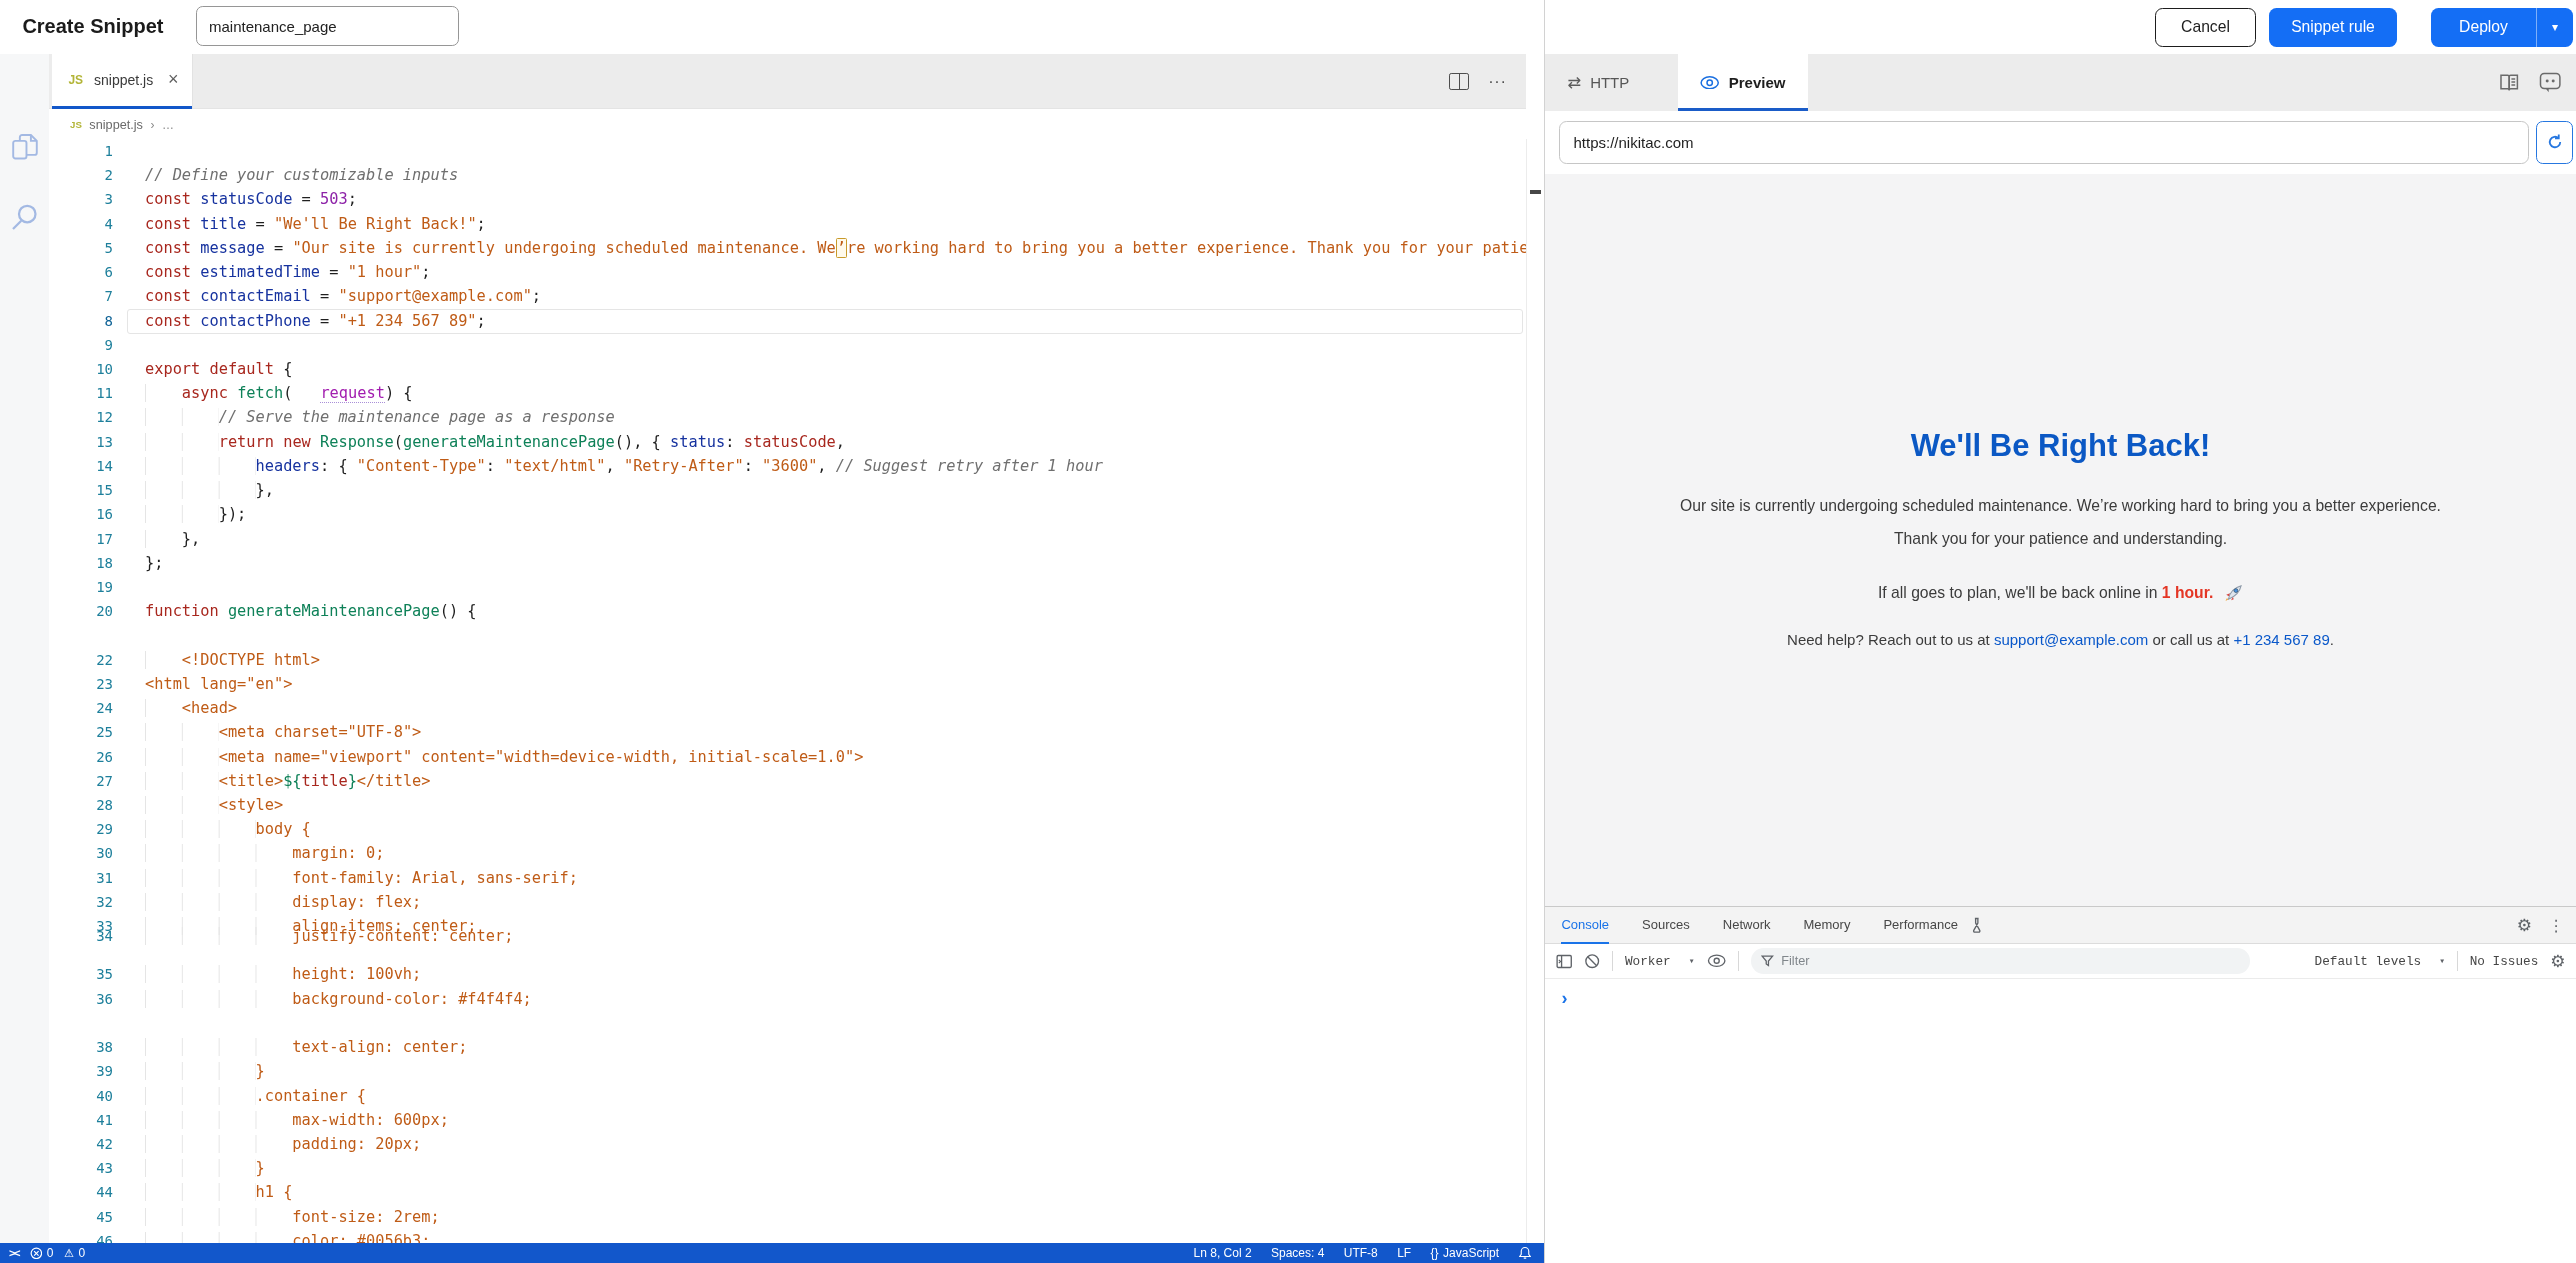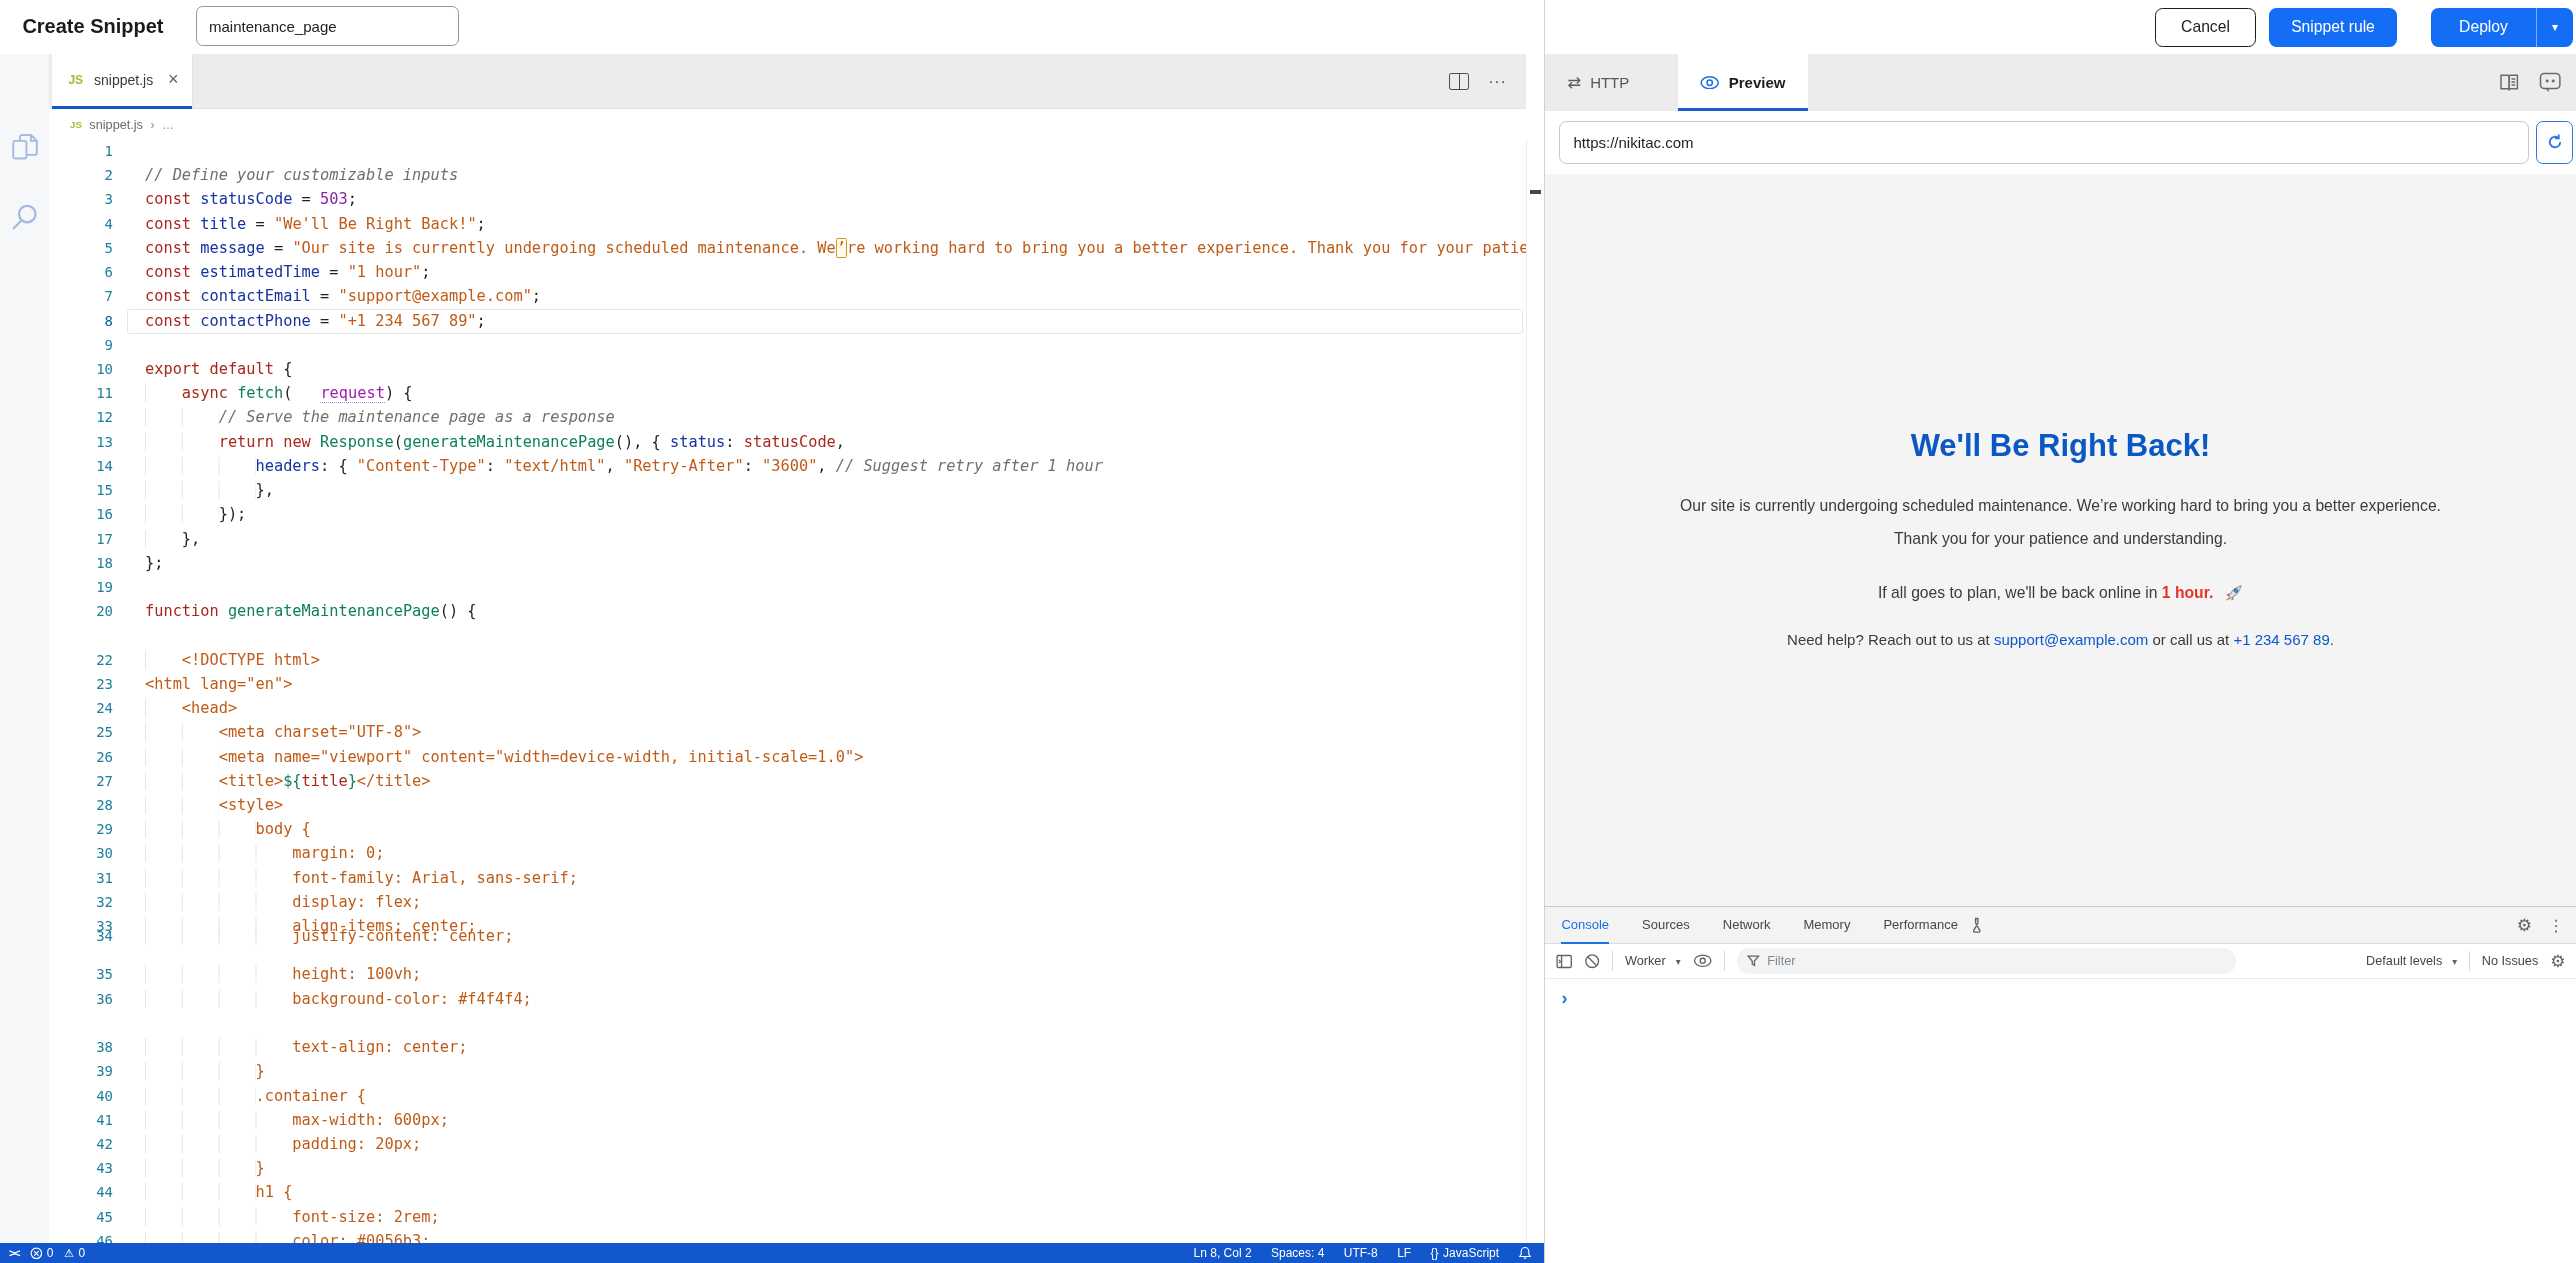--- a/index.html
+++ b/index.html
@@ -117,21 +117,21 @@
   .dt-tab { height:37px; line-height:36px; }
   .dt-tab.active { color:#1a73e8; border-bottom:2.2px solid #1a73e8; }
   .flask { margin-left:-21px; }
   .dtt-right { position:absolute; right:12px; top:0; height:37px; display:flex; align-items:center; gap:16.4px; color:#5f6368; }
   .gear-ch { font-size:17px; color:#5f6368; }
   .kebab { font-size:15.7px; color:#5f6368; }
 
   .dt-toolbar { position:relative; height:35px; border-bottom:0.7px solid #ebebeb; display:flex; align-items:center;
                 padding:0 10.5px; gap:12px; color:#5f6368; font-size:12.7px; }
   .tdiv { width:0.7px; height:19.4px; background:#d8d8d8; }
-  .dd { display:flex; align-items:center; gap:10px; color:#454545; }
+  .dd { display:flex; align-items:center; gap:18px; color:#454545;font-family:Liberation Mono, monospace; }
   .dd .chev { font-size:9.7px; color:#5f6368; }
   .filter-pill { display:flex; align-items:center; gap:7.5px; width:499px; height:25.4px; background:#f1f3f4;
                  border-radius:12.7px; padding:0 10.5px; color:#80868b; }
   .spacer { flex:1; }
   .dt-body { padding:9px 0 0 16.4px; }
   .prompt { color:#1a73e8; font-size:18px; font-weight:700; }
 </style>
 </head>
 <body>
 

